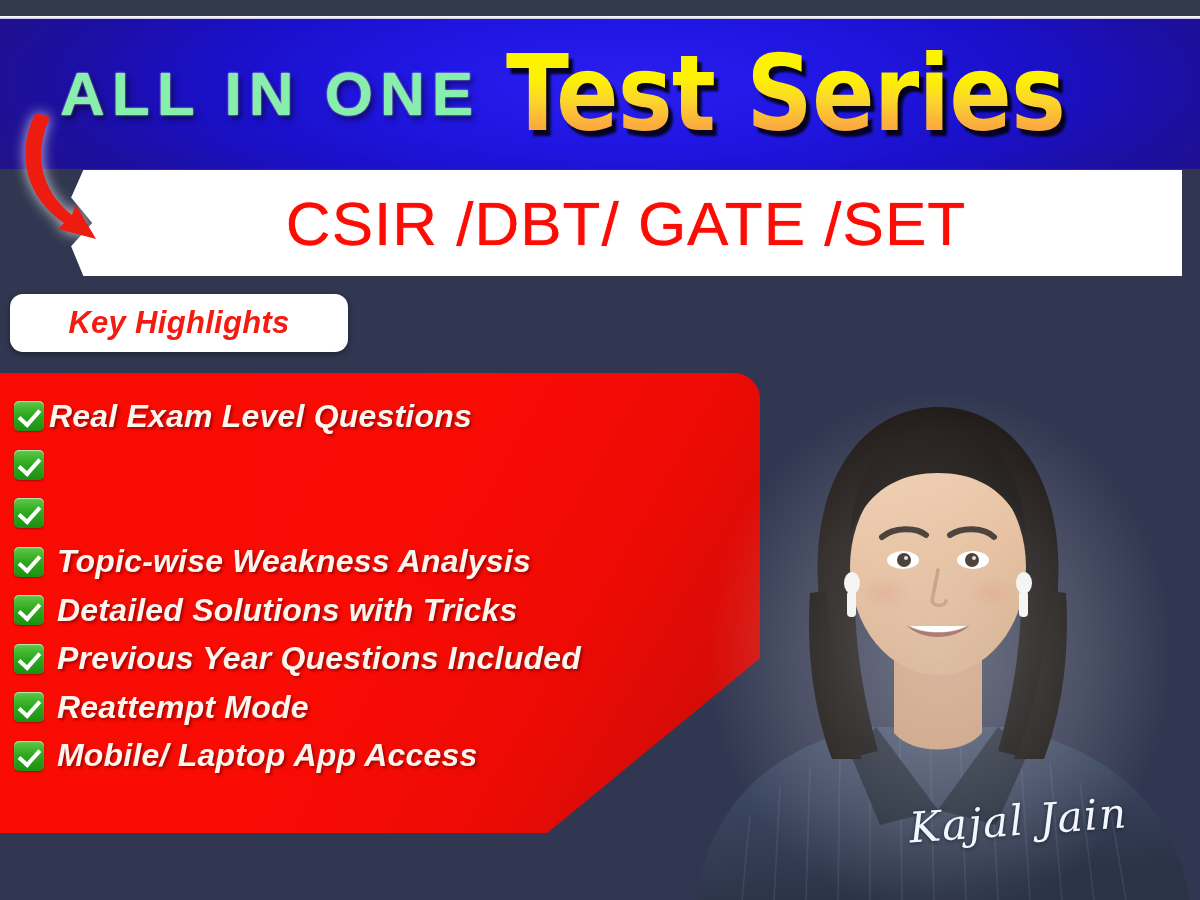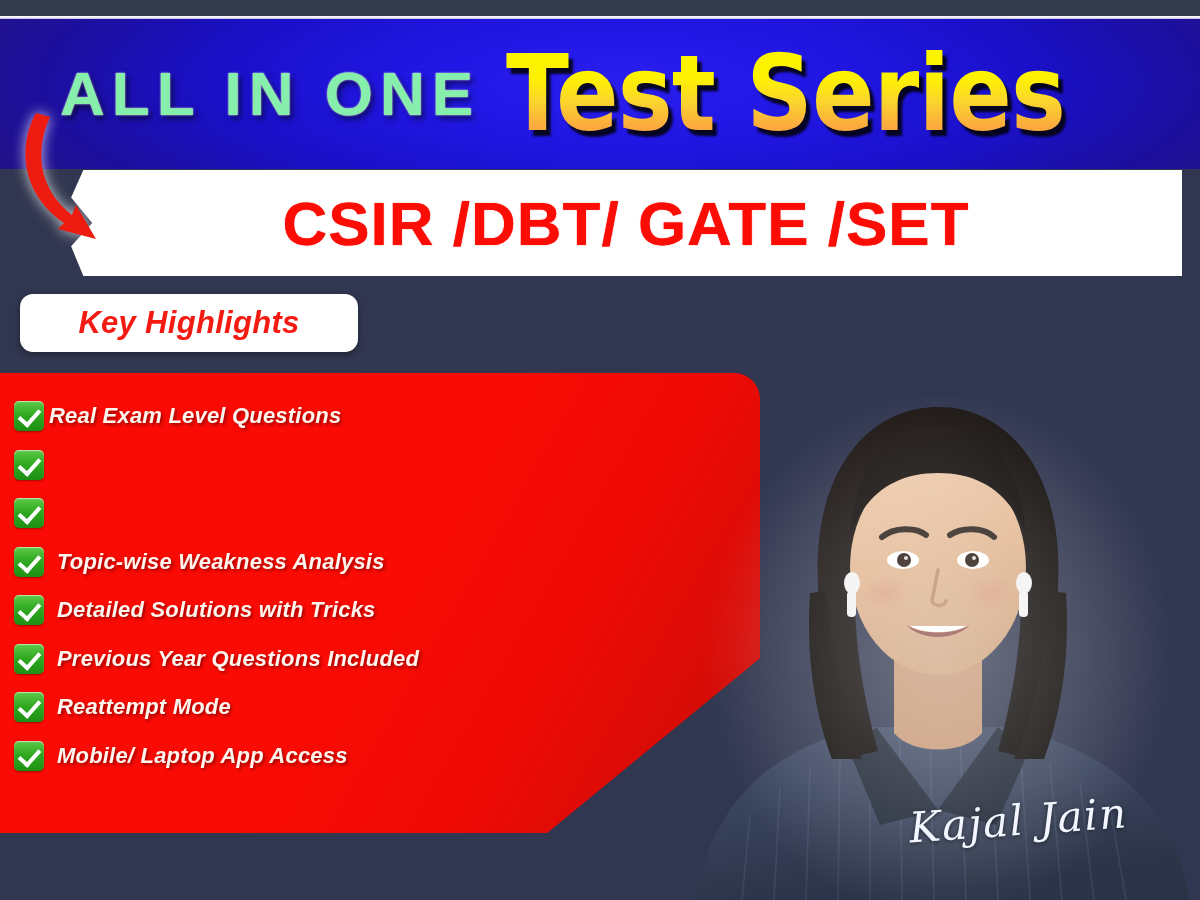--- a/index.html
+++ b/index.html
@@ -99,40 +99,40 @@
     );
   }
   .exam-banner-text {
     position: absolute;
     left: 70px; top: 170px;
     width: 1112px; height: 106px;
     display: flex;
     align-items: center;
     justify-content: center;
     font-family: "Liberation Sans", sans-serif;
-    font-weight: bold;
+    font-weight: normal;
     font-size: 62px;
     letter-spacing: 1px;
     color: #fb0d06;
     white-space: nowrap;
     text-shadow: 0 0 1px #fb0d06;
   }
 
   
   .arrow {
     position: absolute;
     left: 6px; top: 105px;
     width: 110px; height: 150px;
     filter: drop-shadow(0 0 7px rgba(255,255,255,0.75));
   }
 
   
   .kh-pill {
     position: absolute;
-    left: 20px; top: 294px;
+    left: 10px; top: 294px;
     width: 338px; height: 58px;
     background: #ffffff;
     border-radius: 13px;
     box-shadow: 0 2px 6px rgba(0,0,0,0.4);
     display: flex;
     align-items: center;
     justify-content: center;
   }
   .kh-text {
     font-family: "Liberation Sans", sans-serif;
@@ -183,21 +183,21 @@
     left: 9px; top: 4px;
     width: 9px; height: 17px;
     border: solid #ffffff;
     border-width: 0 4px 4px 0;
     transform: rotate(42deg);
   }
   .feature-text {
     font-family: "Liberation Sans", sans-serif;
     font-weight: bold;
     font-style: italic;
-    font-size: 22px;
+    font-size: 32px;
     color: #fdf6ef;
     letter-spacing: 0.2px;
     text-shadow: 2px 2px 3px rgba(90,0,0,0.55);
     text-align: right;
   }
   .feature-item.indent .feature-text { padding-left: 8px; }
 
   
   .portrait {
     position: absolute;

